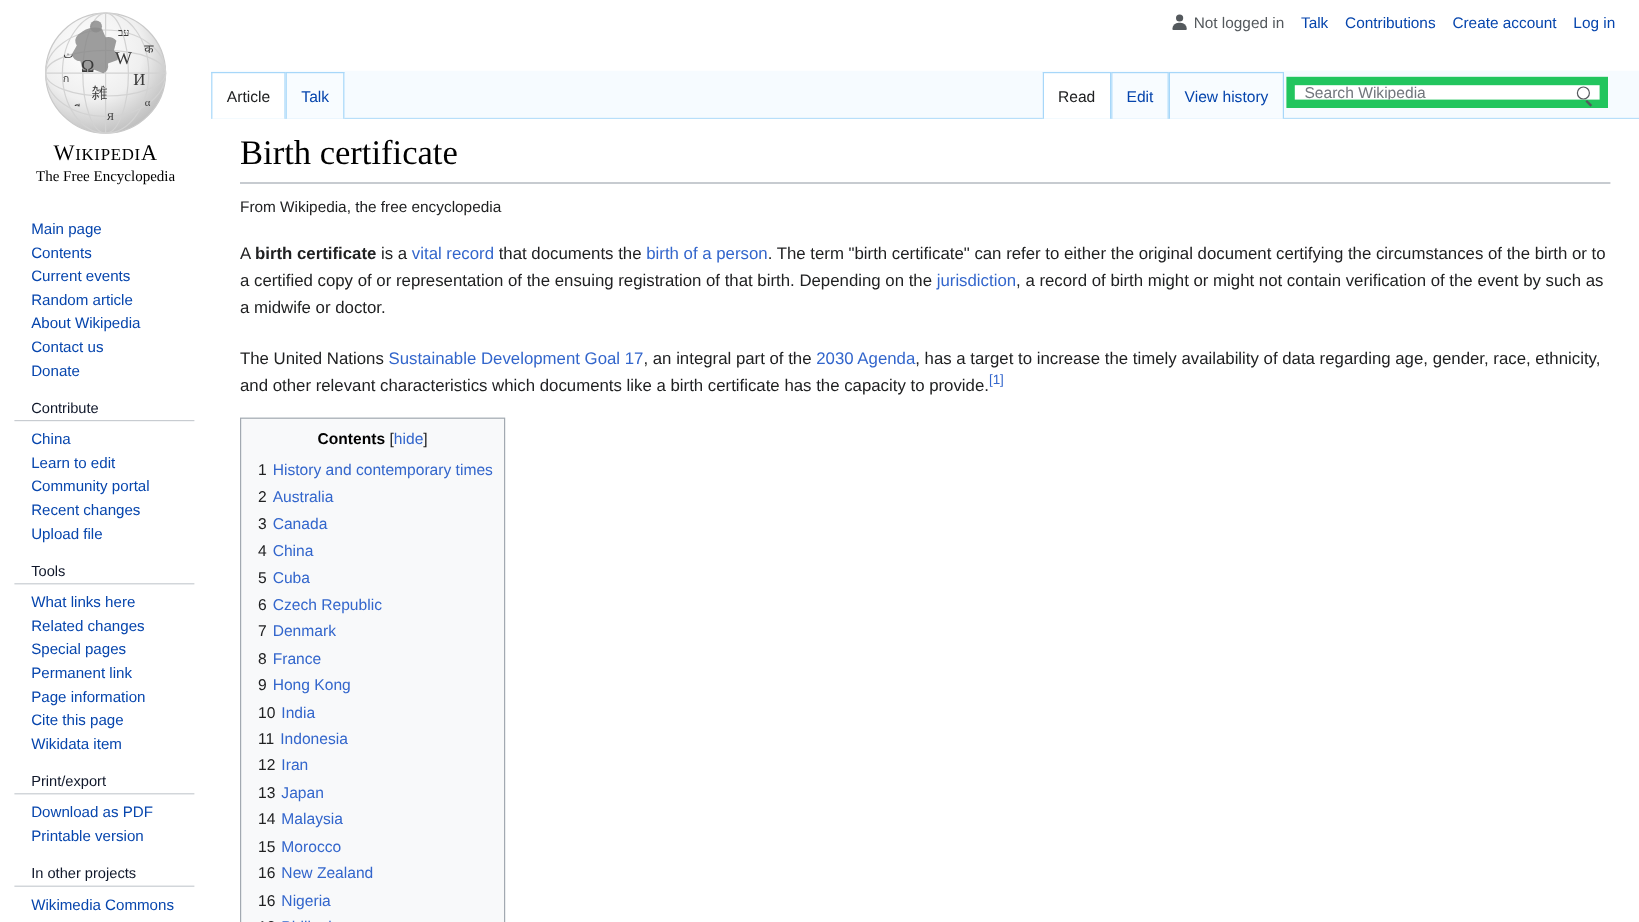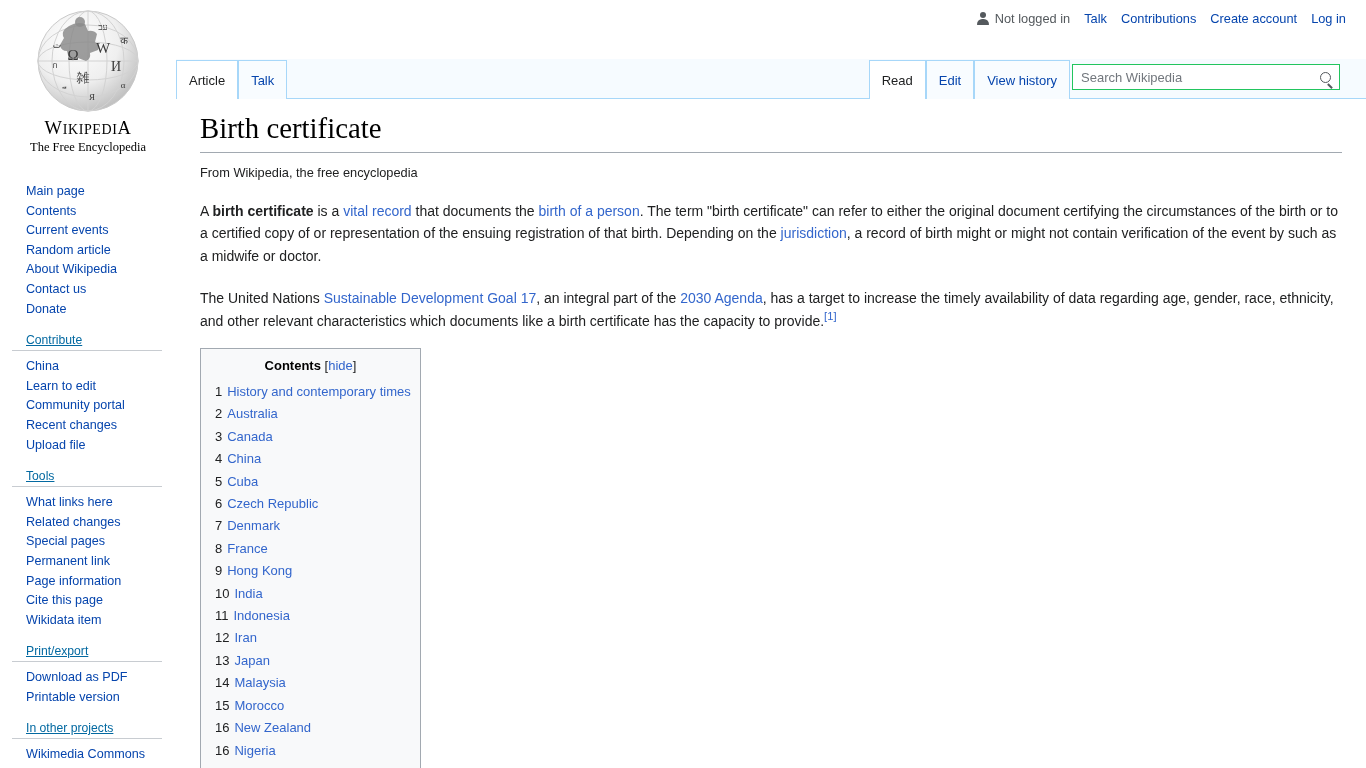--- a/index.html
+++ b/index.html
@@ -67,27 +67,26 @@
   .wordmark .small { font-size: 14px; }
   .tagline {
     font-family: "Liberation Serif", serif;
     font-size: 12.5px;
     color: #000;
     margin-top: 1px;
   }
 
   .portal { padding-left: 12px; padding-right: 8px; }
   .portal-heading {
-    color: #0369a1;
+    color: #0f172a;
     font-size: 12.2px;
     padding: 4px 0 3px 14px;
     border-bottom: 1px solid #c8ccd1;
     margin-bottom: 2px;
     margin-right: 6px;
-    text-decoration: underline;
   }
   .portal-list { list-style: none; margin: 0; padding: 4px 0 10px 14px; }
   .portal-list li { margin: 0; padding: 0; }
   .portal-list a {
     display: block;
     color: #0645ad;
     text-decoration: none;
     font-size: 12.6px;
     line-height: 19.6px;
     cursor: pointer;
@@ -151,21 +150,21 @@
     width: 1190px; height: 39px;
     background: #f6fbff;
     z-index: 1;
   }
 
   
   #search-box {
     position: absolute;
     right: 26px; top: 49px;
     width: 268px; height: 26px;
-    border: 1px solid #22c55e;
+    border: 7px solid #22c55e;
     background: #ffffff;
     display: flex; align-items: center;
     z-index: 4;
   }
   #search-input {
     flex: 1;
     border: none; outline: none;
     font-family: "Liberation Sans", sans-serif;
     font-size: 13px;
     color: #202122;

